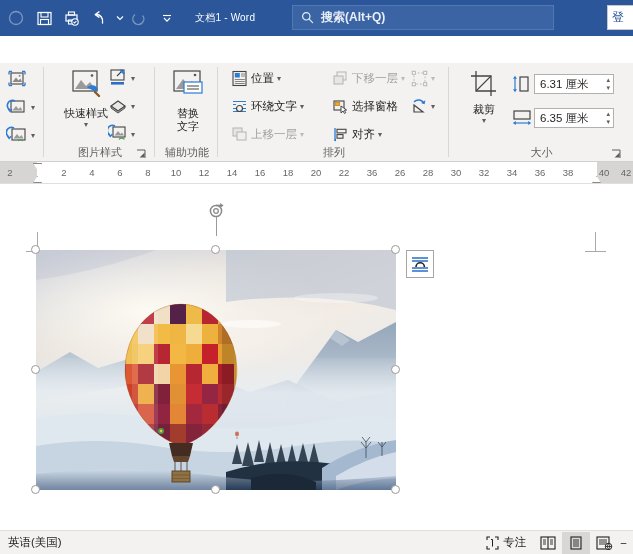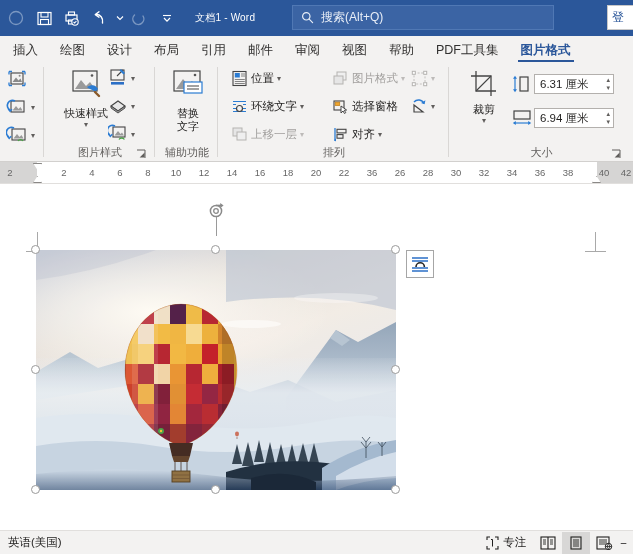--- a/index.html
+++ b/index.html
@@ -22,21 +22,21 @@
   }
   .qat-btn.dim { opacity: .45; }
   .qat-btn svg { display: block; }
   .doc-title {
     color: #ffffff; font-size: 10px; margin-left: 14px; white-space: nowrap;
     letter-spacing: .2px;
   }
   .searchbox {
     position: absolute; left: 292px; top: 5px; width: 262px; height: 25px;
     background: #3b64a4; border: 1px solid #5078b4; display: flex; align-items: center;
-    padding-left: 8px; gap: 7px;
+    padding-left: 8px; gap: 7px; font-weight: bold;
   }
   .searchbox .txt { color: #e8eef7; font-size: 12px; }
   .tr-stub {
     position: absolute; right: 0; top: 5px; width: 26px; height: 25px;
     background: #ffffff; border: 1px solid #c8c8c8; border-right: none;
     overflow: hidden; color: #2b579a; font-size: 12px; line-height: 23px; padding-left: 4px;
   }
 
   
   .tabstrip {
@@ -194,33 +194,20 @@
     <div class="searchbox">
       <svg width="13" height="13" viewBox="0 0 13 13">
           <circle cx="5.3" cy="5.3" r="3.7" fill="none" stroke="#e8eef7" stroke-width="1.2"></circle>
           <path d="M8.2 8.2 L11.6 11.6" stroke="#e8eef7" stroke-width="1.2" stroke-linecap="round"></path>
         </svg>
       <span class="txt">搜索(Alt+Q)</span>
     </div>
     <div class="tr-stub">登</div>
   </div>
 
-  <div class="tabstrip">
-    <div class="tab">插入</div>
-    <div class="tab">绘图</div>
-    <div class="tab">设计</div>
-    <div class="tab">布局</div>
-    <div class="tab">引用</div>
-    <div class="tab">邮件</div>
-    <div class="tab">审阅</div>
-    <div class="tab">视图</div>
-    <div class="tab">帮助</div>
-    <div class="tab">PDF工具集</div>
-    <div class="tab active">图片格式</div>
-  </div>
 
   <div class="ribbon">
 
     <div class="rgroup" style="left:0; width:44px">
       <div class="smallrow" style="left:6px; top:6px">
         <svg width="22" height="20" viewBox="0 0 22 20">
             <rect x="5" y="4" width="12" height="11" fill="none" stroke="#444" stroke-width="1.1"></rect>
             <path d="M6.5 13 L10 8.5 L12.5 11.5 L14.5 9.5 L16 13 Z" fill="#8a8a8a"></path>
             <circle cx="13.6" cy="6.8" r="1" fill="#8a8a8a"></circle>
             <path d="M3 2.5h3M3 2.5v3M19 2.5h-3M19 2.5v3M3 16.5h3M3 16.5v-3M19 16.5h-3M19 16.5v-3" stroke="#2b7cd3" stroke-width="1.3" fill="none"></path>
@@ -337,21 +324,21 @@
           </svg>
         <span>上移一层</span>
         <span class="chev disabled">▾</span>
       </div>
 
       <div class="smallrow disabled" style="left:113px; top:7px">
         <svg width="17" height="17" viewBox="0 0 17 17">
             <rect x="5" y="2" width="9" height="8" fill="#efefef" stroke="#b5b3b1" stroke-width="1"></rect>
             <rect x="2" y="6" width="9" height="8" fill="#e6e6e6" stroke="#b5b3b1" stroke-width="1"></rect>
           </svg>
-        <span>图片格式</span>
+        <span>下移一层</span>
         <span class="chev disabled">▾</span>
       </div>
       <div class="smallrow" style="left:113px; top:35px">
         <svg width="17" height="17" viewBox="0 0 17 17">
             <rect x="2" y="3" width="10" height="9" fill="none" stroke="#444" stroke-width="1.1"></rect>
             <rect x="3.2" y="4.2" width="4.5" height="3.3" fill="#f0a52b" stroke="#c4831f" stroke-width="0.8"></rect>
             <path d="M9 8 L9 15 L11 13 L12.5 15.5 L13.8 14.6 L12.2 12.3 L14.6 12 Z" fill="#fff" stroke="#444" stroke-width="1"></path>
           </svg>
         <span>选择窗格</span>
       </div>
@@ -417,21 +404,21 @@
 
       <div style="position:absolute; left:61px; top:46px; width:22px; height:18px">
         <svg width="22" height="18" viewBox="0 0 22 18">
             <rect x="3" y="2" width="16" height="8" fill="none" stroke="#444" stroke-width="1.2"></rect>
             <path d="M3 14 H19" stroke="#2b7cd3" stroke-width="1.2"></path>
             <path d="M1.8 14 l3 -2v4z" fill="#2b7cd3"></path>
             <path d="M20.2 14 l-3 -2v4z" fill="#2b7cd3"></path>
           </svg>
       </div>
       <div class="sizefield" style="left:84px; top:45px">
-        <span>6.94 厘米</span>
+        <span>6.35 厘米</span>
         <span class="spin">
             <span>▴</span>
             <span>▾</span>
           </span>
       </div>
 
       <div class="glabel">大小</div>
       <div class="dlauncher" style="right:10px">
         <svg width="11" height="11" viewBox="0 0 11 11">
             <path d="M1 1 H9 V9" fill="none" stroke="#605e5c" stroke-width="1"></path>

